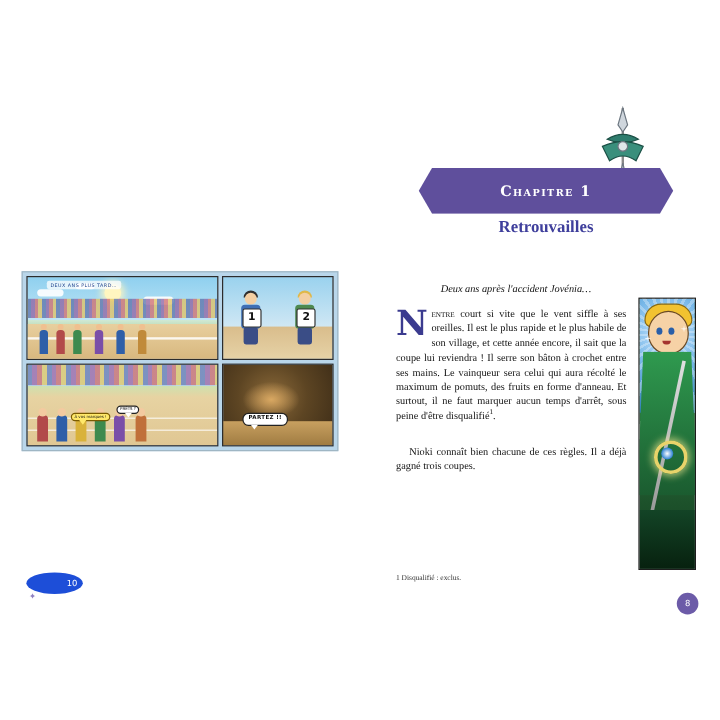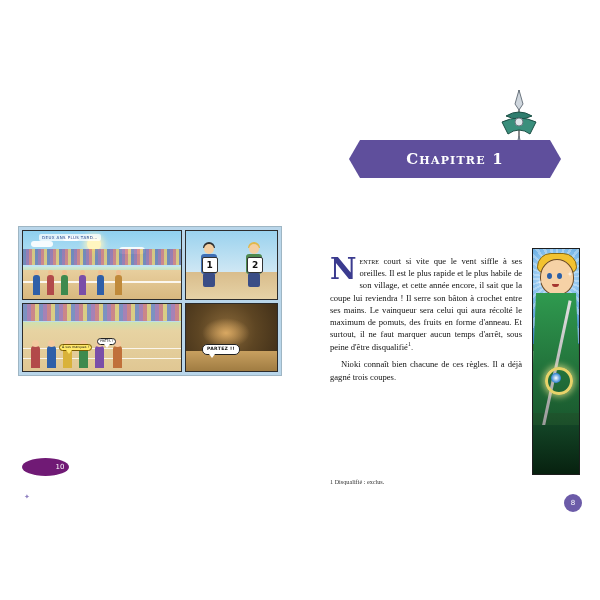--- a/index.html
+++ b/index.html
@@ -157,23 +157,23 @@
   .p4 .sandground{
     position:absolute; left:0; bottom:0; width:100%; height:30%;
     background: linear-gradient(180deg,#c8a060 0%, #a07c42 100%);
   }
   .bubble.partez {
     left: 16px; bottom: 16px; font-size: 4.6px; font-weight: bold; letter-spacing:.3px;
     padding: 2px 4px;
   }
 
   .folio-left {
-    position: absolute; left: 14px; bottom: 28px;
+    position: absolute; left: 14px; bottom: 9px;
     width: 18px; height: 18px; border-radius: 50%;
-    background: #701a75; color: #ffffff;
+    background: #1d4ed8; color: #ffffff;
     font-family: "DejaVu Sans", sans-serif; font-size: 7px;
     display: flex; align-items: center; justify-content: center; padding-left: 29px;
   }
   .orn-left {
     position: absolute; left: 8px; bottom: 4px; width: 22px; height: 6px;
     color: #8e7fc0; font-size: 7px; text-align: center; line-height: 6px;
   }
 
   
   .page-right {
@@ -196,21 +196,21 @@
     position: absolute;
     top: 0;
     border-top: 19px solid transparent;
     border-bottom: 19px solid transparent;
   }
   .chapter-banner::before { left: -11px; border-right: 11px solid #5f4f9c; }
   .chapter-banner::after  { right: -11px; border-left: 11px solid #5f4f9c; }
   .chapter-banner .ctext {
     color: #ffffff;
     font-family: "DejaVu Serif", serif;
-    font-size: 15px;
+    font-size: 12px;
     letter-spacing: 1.2px;
     font-variant: small-caps;
     font-weight: bold;
   }
   .dagger {
     position: absolute; left: 196px; top: -32px; width: 46px; height: 70px;
   }
   .chapter-subtitle {
     position: absolute; left: 60px; top: 62px; width: 190px;
     text-align: center;
@@ -387,28 +387,30 @@
       <path d="M10 28 Q23 20 36 28 Q23 34 10 28 Z" fill="#2f7d6e" stroke="#1b4f45" stroke-width="1"></path>
       <path d="M6 34 Q23 26 40 34 L34 46 Q23 38 12 46 Z" fill="#3a8f7c" stroke="#1b4f45" stroke-width="1"></path>
       <circle cx="23" cy="34" r="4" fill="#dfe7ea" stroke="#6d7781" stroke-width="1"></circle>
       <path d="M23 48 L26 60 L23 68 L20 60 Z" fill="#b9c3cb" stroke="#6d7781" stroke-width="1"></path>
     </svg>
 
     <div class="chapter-banner">
       <span class="ctext">Chapitre 1</span>
     </div>
 
-
+    <div class="chapter-subtitle">Retrouvailles</div>
+
+    <div class="intro-line">Deux ans après l'accident Jovénia…</div>
 
     <div class="body-col">
       <p style="margin:0;">
         <span class="dropcap">N</span><span class="smallcaps">entre</span>
         <span>court si vite que le vent siffle à ses oreilles. Il est le plus rapide et le plus habile de son village, et cette année encore, il sait que la coupe lui reviendra ! Il serre son bâton à crochet entre ses mains. Le vainqueur sera celui qui aura récolté le maximum de pomuts, des fruits en forme d'anneau. Et surtout, il ne faut marquer aucun temps d'arrêt, sous peine d'être disqualifié</span><sup>1</sup><span>.</span>
       </p>
-      <p class="para2" style="margin:5px 0 0 0;">Nioki connaît bien chacune de ces règles. Il a déjà gagné trois coupes.</p>
+      <p class="para2" style="margin:17px 0 0 0;">Nioki connaît bien chacune de ces règles. Il a déjà gagné trois coupes.</p>
     </div>
 
     <div class="footnote">1 Disqualifié : exclus.</div>
 
     <div class="illus">
       <div class="sky"></div>
       <div class="rays"></div>
       <div class="hair"></div>
       <div class="face"></div>
       <div class="eye l"></div>

